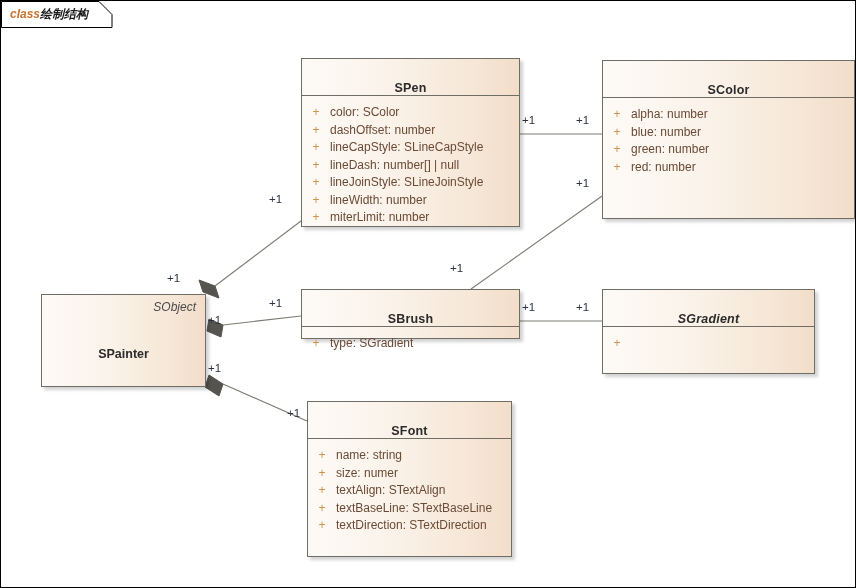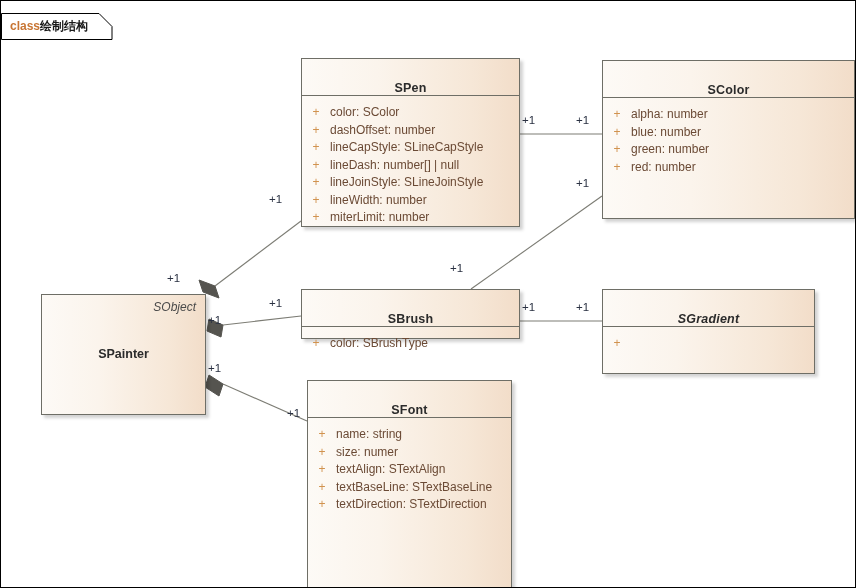--- a/index.html
+++ b/index.html
@@ -19,25 +19,26 @@
     background: #ffffff;
     border: 1px solid #000000;
     box-sizing: border-box;
     overflow: hidden;
   }
 
   
   #frame-tab {
     position: absolute;
     left: 0;
-    top: 12px;
+    top: 0;
     width: 112px;
     height: 39px;
     box-sizing: border-box;
     overflow: visible;
+    font-style: italic;
   }
   #frame-tab .tab-shape {
     position: absolute;
     left: 0; top: 0;
     width: 112px; height: 27px;
   }
   #frame-tab .tab-label {
     position: absolute;
     left: 9px;
     top: 6px;
@@ -249,51 +250,51 @@
         <span class="attr-vis">+</span>
         <span class="attr-text">green: number</span>
       </div>
       <div class="attr-row">
         <span class="attr-vis">+</span>
         <span class="attr-text">red: number</span>
       </div>
     </div>
   </div>
 
-  <div class="uml-class no-divider" id="cls-spainter" style="left:40px; top:293px; width:165px; height:121px;padding-left:19px;">
+  <div class="uml-class no-divider" id="cls-spainter" style="left:40px; top:293px; width:165px; height:93px;padding-left:19px;">
     <div class="cls-header">
       <span class="cls-stereo">SObject</span>
     </div>
     <div class="painter-name">SPainter</div>
   </div>
 
   <div class="uml-class" id="cls-sbrush" style="left:300px; top:288px; width:219px; height:50px;">
     <div class="cls-header">
       <span class="cls-name">SBrush</span>
     </div>
     <div class="cls-body">
       <div class="attr-row">
         <span class="attr-vis">+</span>
-        <span class="attr-text">color: SBrushType</span>
+        <span class="attr-text">type: SGradient</span>
       </div>
     </div>
   </div>
 
   <div class="uml-class" id="cls-sgradient" style="left:601px; top:288px; width:213px; height:85px;">
     <div class="cls-header">
       <span class="cls-name italic">SGradient</span>
     </div>
     <div class="cls-body">
       <div class="attr-row">
         <span class="attr-vis">+</span>
       </div>
     </div>
   </div>
 
-  <div class="uml-class" id="cls-sfont" style="left:306px; top:379px; width:205px; height:208px;">
+  <div class="uml-class" id="cls-sfont" style="left:306px; top:400px; width:205px; height:156px;">
     <div class="cls-header">
       <span class="cls-name">SFont</span>
     </div>
     <div class="cls-body">
       <div class="attr-row">
         <span class="attr-vis">+</span>
         <span class="attr-text">name: string</span>
       </div>
       <div class="attr-row">
         <span class="attr-vis">+</span>

